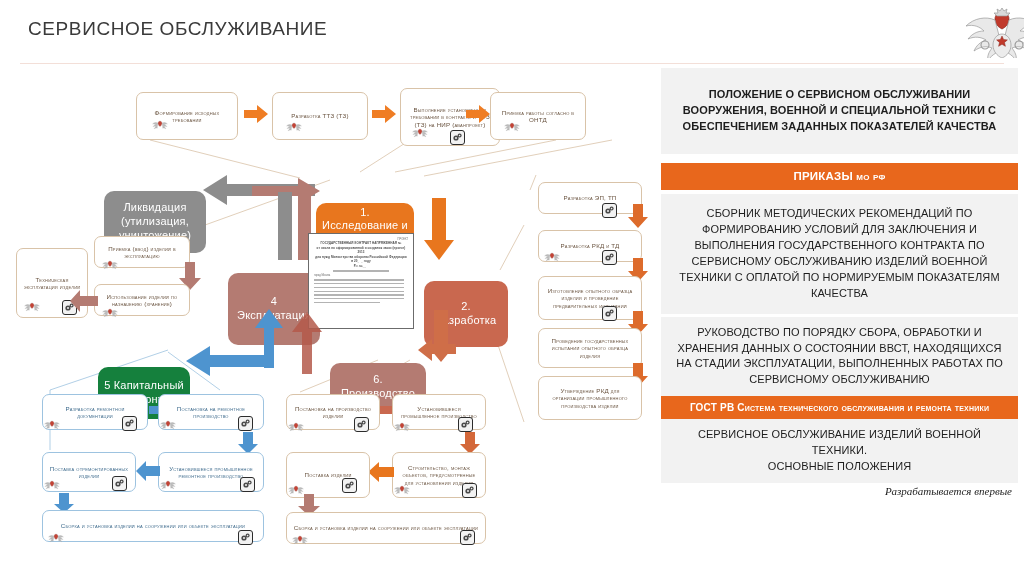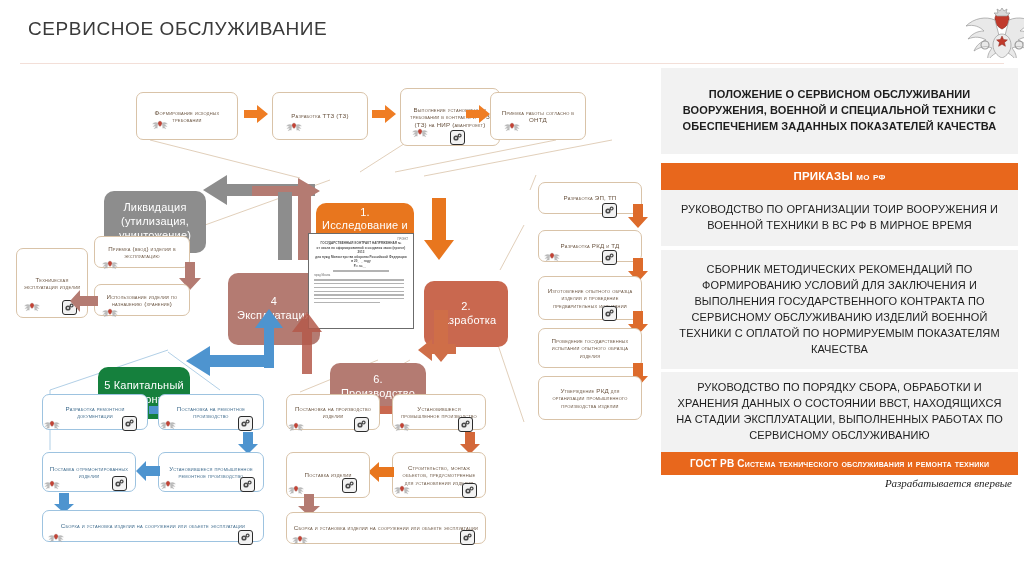--- a/index.html
+++ b/index.html
@@ -734,22 +734,23 @@
           <circle cx="7.6" cy="3.6" r="2"></circle>
           <circle cx="7.6" cy="3.6" r=".8" fill="#f2f2f2"></circle>
         </g>
       </svg>
   </div>
 
   <div class="panel">
     <div class="p-body" style="min-height:86px;display:flex;align-items:center;justify-content:center;font-weight:bold;">ПОЛОЖЕНИЕ О СЕРВИСНОМ ОБСЛУЖИВАНИИ ВООРУЖЕНИЯ, ВОЕННОЙ И СПЕЦИАЛЬНОЙ ТЕХНИКИ С ОБЕСПЕЧЕНИЕМ ЗАДАННЫХ ПОКАЗАТЕЛЕЙ КАЧЕСТВА</div>
     <div class="p-gap"></div>
     <div class="p-head">ПРИКАЗЫ мо рф</div>
-    <div class="p-body" style="min-height:46px;display:flex;align-items:center;justify-content:center;">РУКОВОДСТВО ПО ОРГАНИЗАЦИИ ТОИР ВООРУЖЕНИЯ И ВОЕННОЙ ТЕХНИКИ В ВС РФ В МИРНОЕ ВРЕМЯ</div>
     <div class="p-gap" style="height:4px;"></div>
     <div class="p-body">СБОРНИК МЕТОДИЧЕСКИХ РЕКОМЕНДАЦИЙ ПО ФОРМИРОВАНИЮ УСЛОВИЙ ДЛЯ ЗАКЛЮЧЕНИЯ И ВЫПОЛНЕНИЯ ГОСУДАРСТВЕННОГО КОНТРАКТА ПО СЕРВИСНОМУ ОБСЛУЖИВАНИЮ ИЗДЕЛИЙ ВОЕННОЙ ТЕХНИКИ С ОПЛАТОЙ ПО НОРМИРУЕМЫМ ПОКАЗАТЕЛЯМ КАЧЕСТВА</div>
     <div class="p-gap" style="height:3px;"></div>
     <div class="p-body tight">РУКОВОДСТВО ПО ПОРЯДКУ СБОРА, ОБРАБОТКИ И ХРАНЕНИЯ ДАННЫХ О СОСТОЯНИИ ВВСТ, НАХОДЯЩИХСЯ НА СТАДИИ ЭКСПЛУАТАЦИИ, ВЫПОЛНЕННЫХ РАБОТАХ ПО СЕРВИСНОМУ ОБСЛУЖИВАНИЮ</div>
     <div class="p-head small">ГОСТ РВ Система технического обслуживания и ремонта техники</div>
+    <div class="p-body tight" style="white-space:pre-line;">СЕРВИСНОЕ ОБСЛУЖИВАНИЕ ИЗДЕЛИЙ ВОЕННОЙ ТЕХНИКИ.
+ОСНОВНЫЕ ПОЛОЖЕНИЯ</div>
     <div class="p-note">Разрабатывается впервые</div>
   </div>
 
 </div>
 
 </body></html>

